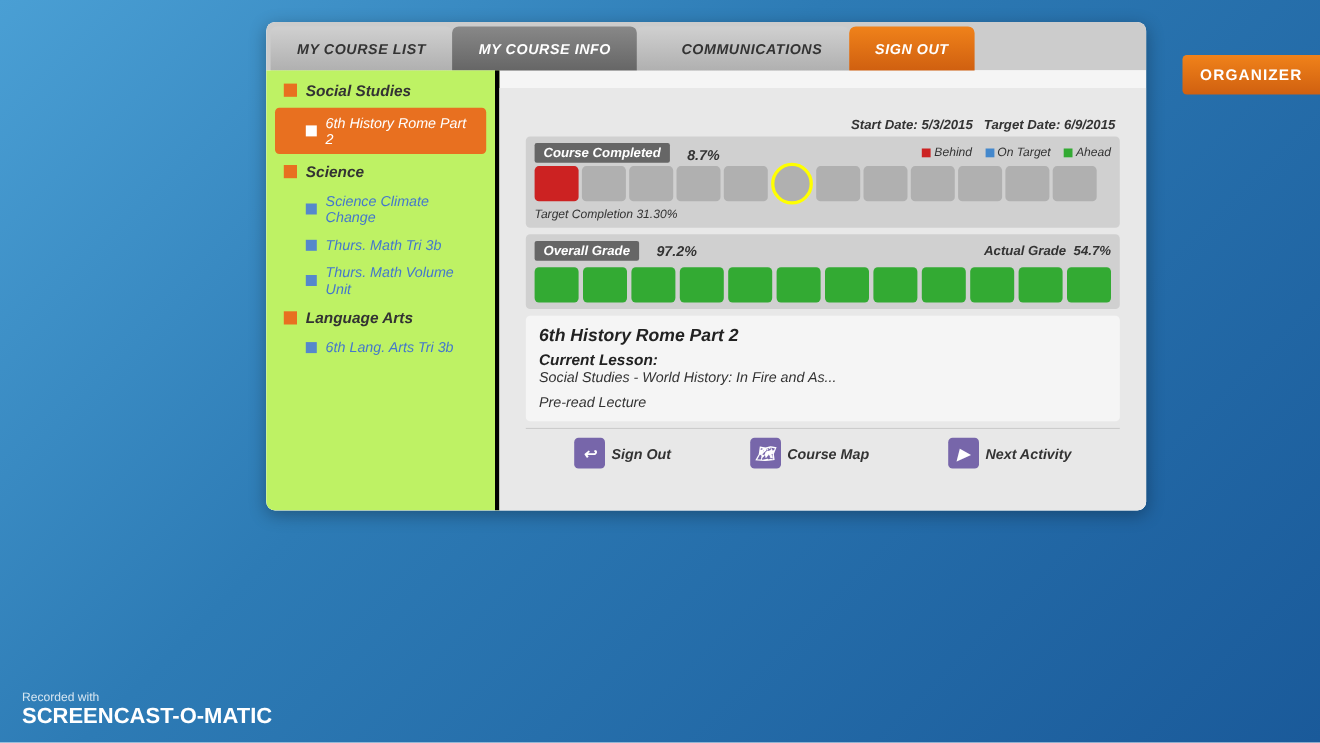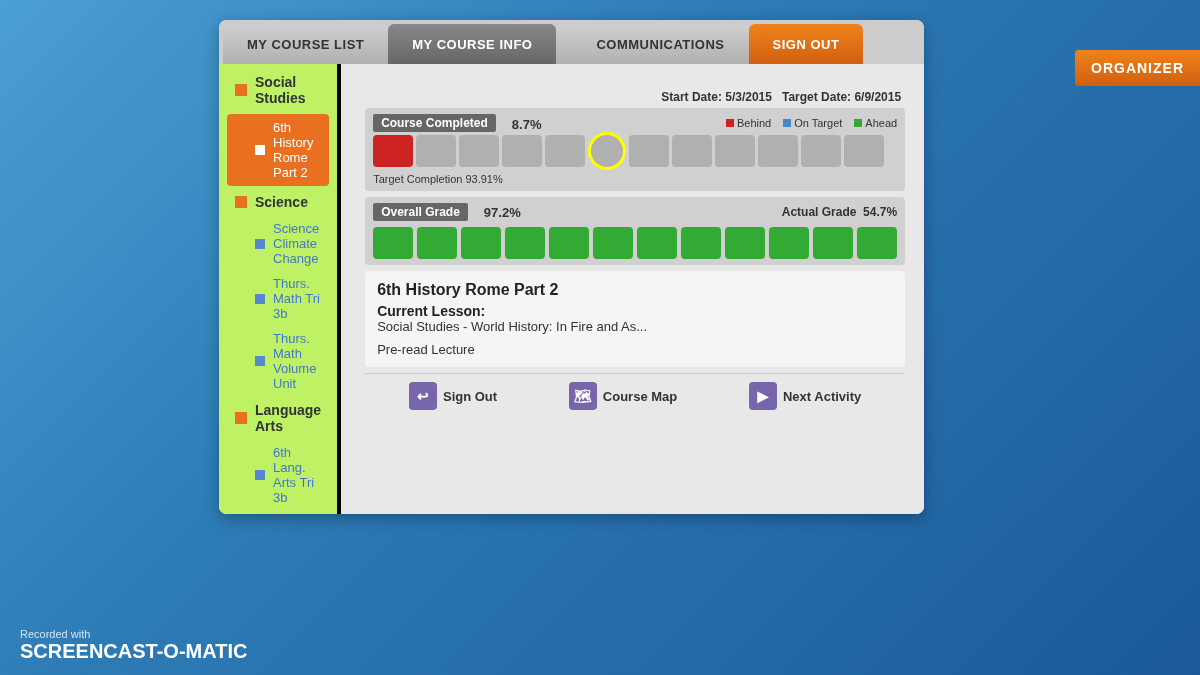--- a/index.html
+++ b/index.html
@@ -9,26 +9,27 @@
       background: linear-gradient(135deg, #4a9fd4 0%, #2d7bb5 40%, #1a5a9a 100%);
       font-family: Arial, sans-serif;
       overflow: hidden;
       position: relative;
     }
 
     
     .main-container {
       position: absolute;
       top: 20px;
-      left: 219px;
-      width: 705px;
+      left: 242px;
+      width: 800px;
       background: #fff;
       border-radius: 8px;
       overflow: hidden;
       box-shadow: 0 4px 15px rgba(0,0,0,0.3);
+      font-style: italic;
     }
 
     
     .top-nav {
       display: flex;
       background: #ccc;
       height: 44px;
       align-items: stretch;
     }
 
@@ -135,20 +136,21 @@
 
     .course-item.active .course-dot {
       background: #fff;
     }
 
     
     .info-panel {
       flex: 1;
       background: #e8e8e8;
       padding: 24px;
+      margin-top: 16px;
     }
 
     .date-row {
       text-align: right;
       font-size: 12px;
       font-weight: bold;
       color: #333;
       padding: 2px 4px 4px;
     }
 
@@ -473,21 +475,21 @@
           <div class="block grey"></div>
           <div class="block grey"></div>
           <div class="circle-highlight"></div>
           <div class="block grey"></div>
           <div class="block grey"></div>
           <div class="block grey"></div>
           <div class="block grey"></div>
           <div class="block grey"></div>
           <div class="block grey"></div>
         </div>
-        <div class="target-row">Target Completion 93.91%</div>
+        <div class="target-row">Target Completion 31.30%</div>
       </div>
 
       <div class="grade-section">
         <div class="grade-header">
           <div style="display:flex; align-items:center; gap:8px;">
             <span class="grade-label">Overall Grade</span>
             <span class="progress-pct">97.2%</span>
           </div>
           <div style="font-size:12px; font-weight:bold; color:#333;">
             <span>Actual Grade</span>&nbsp;

